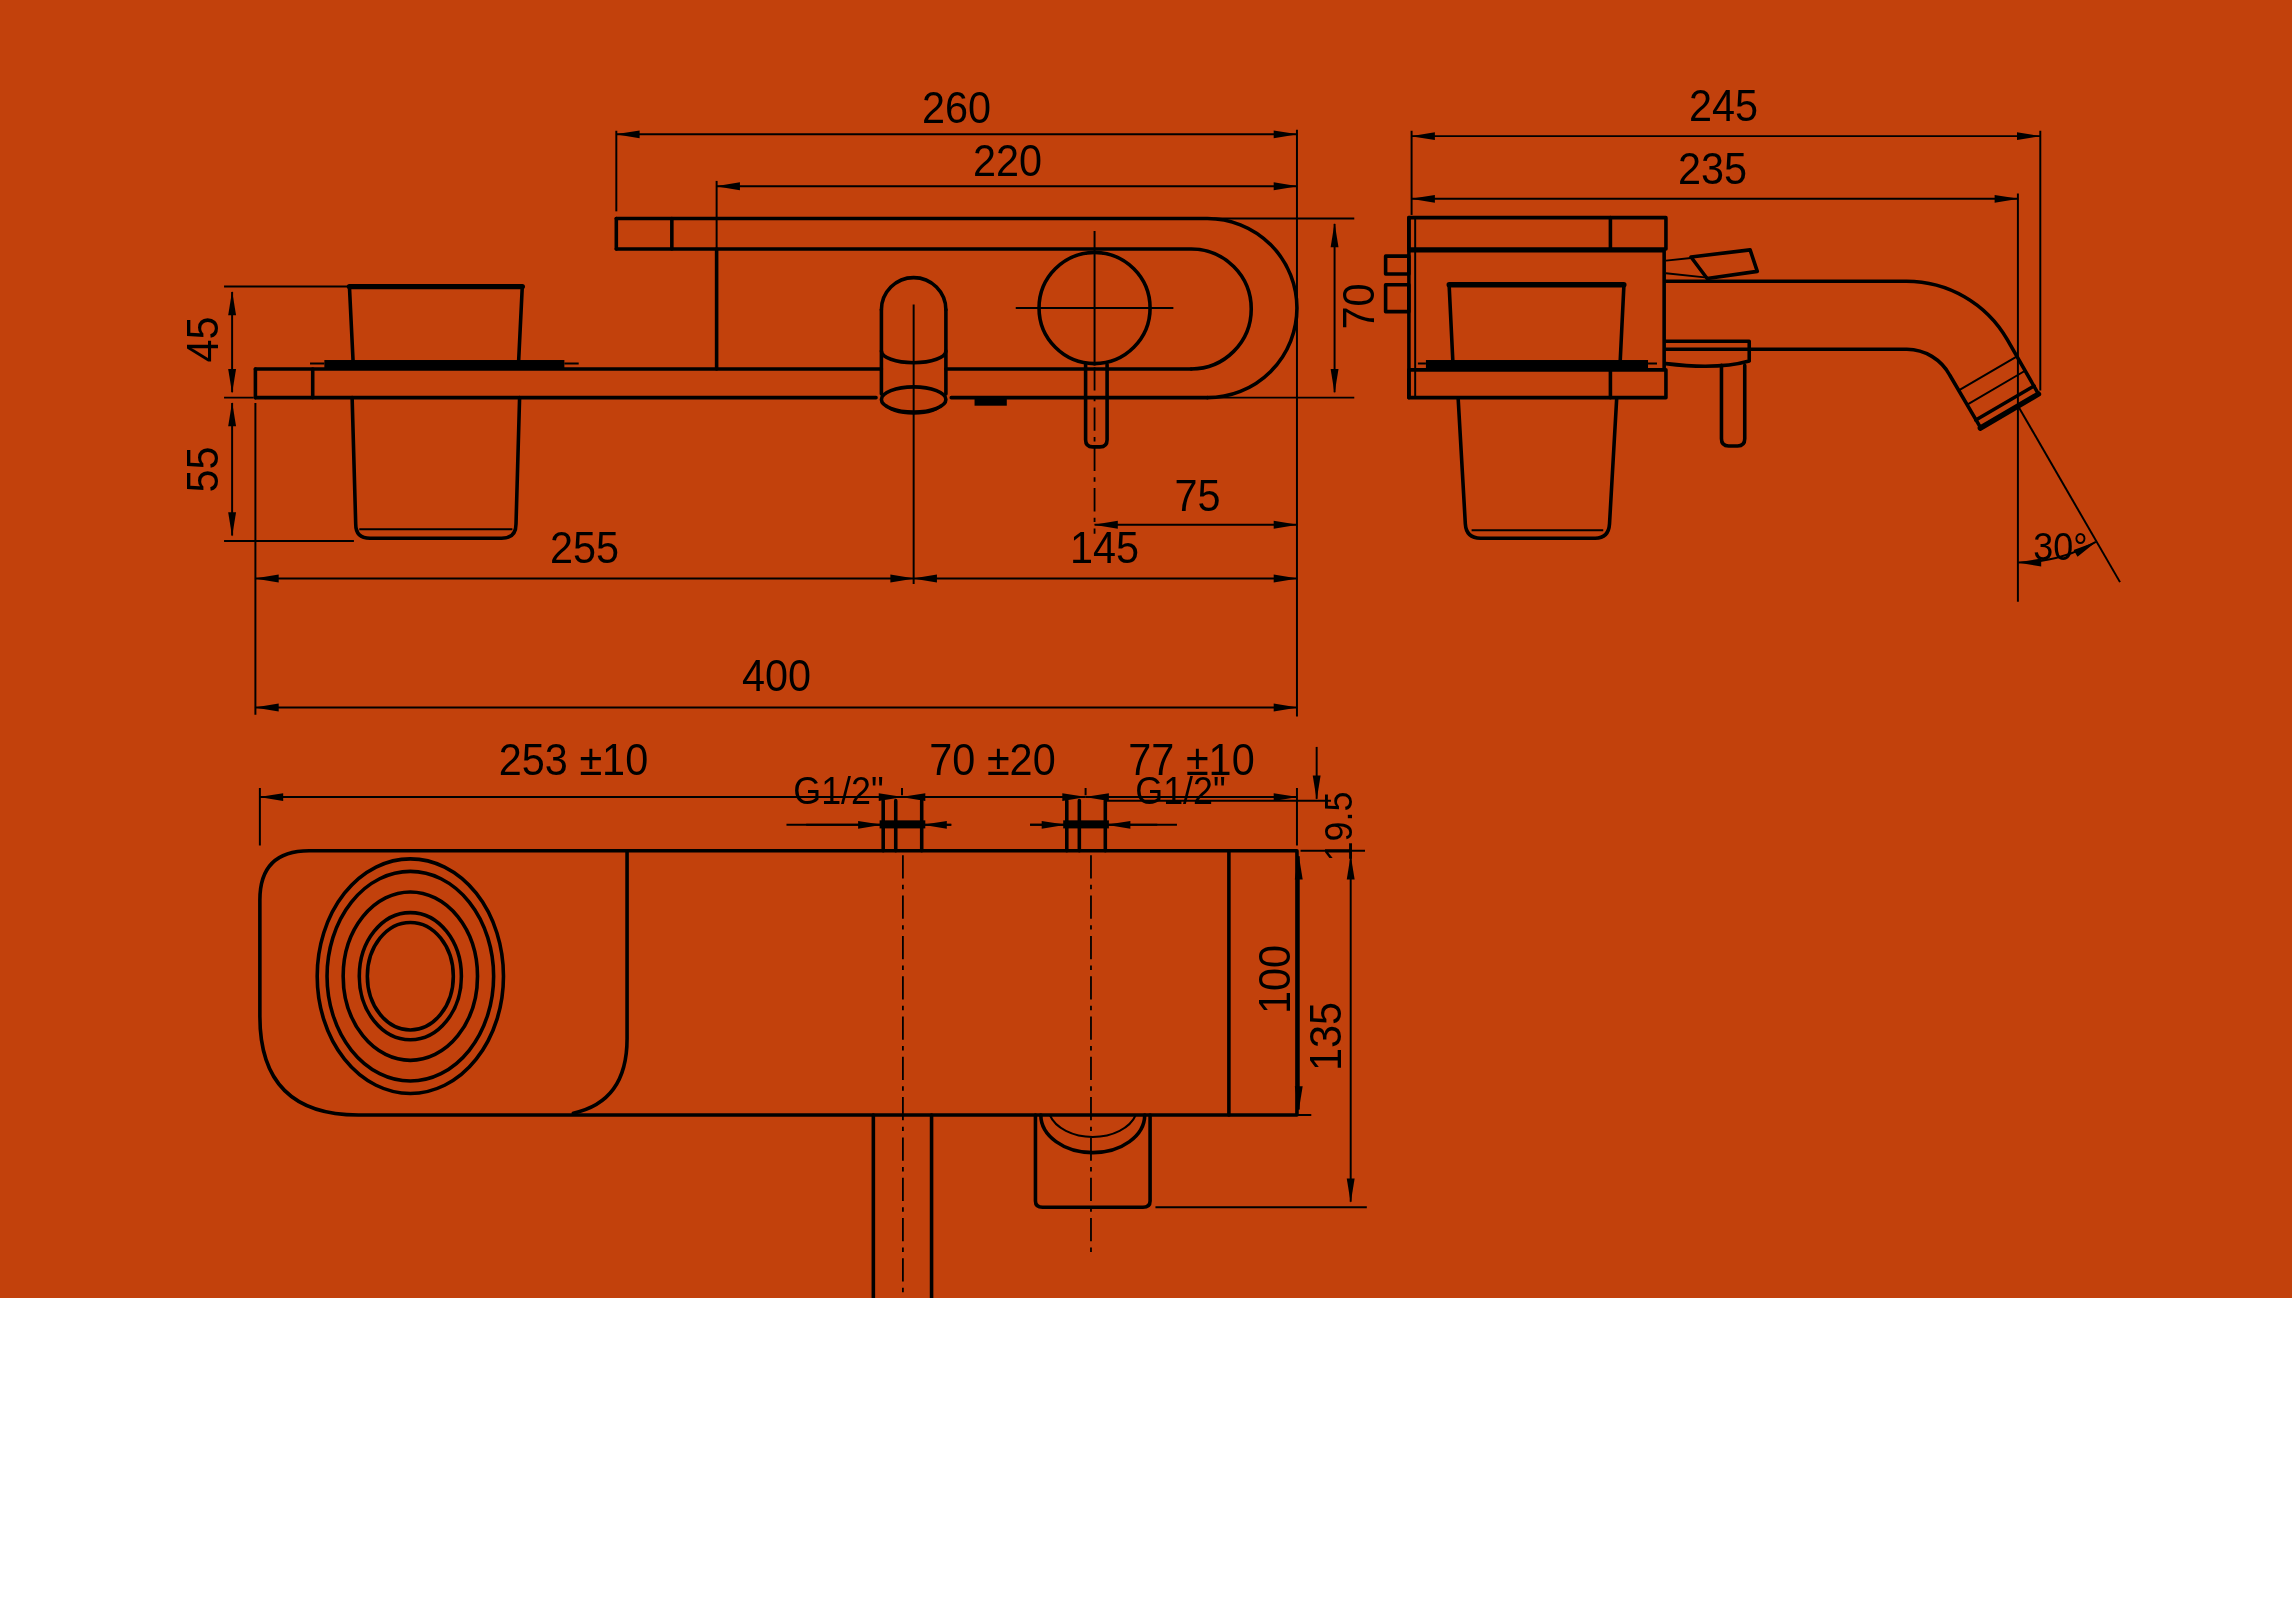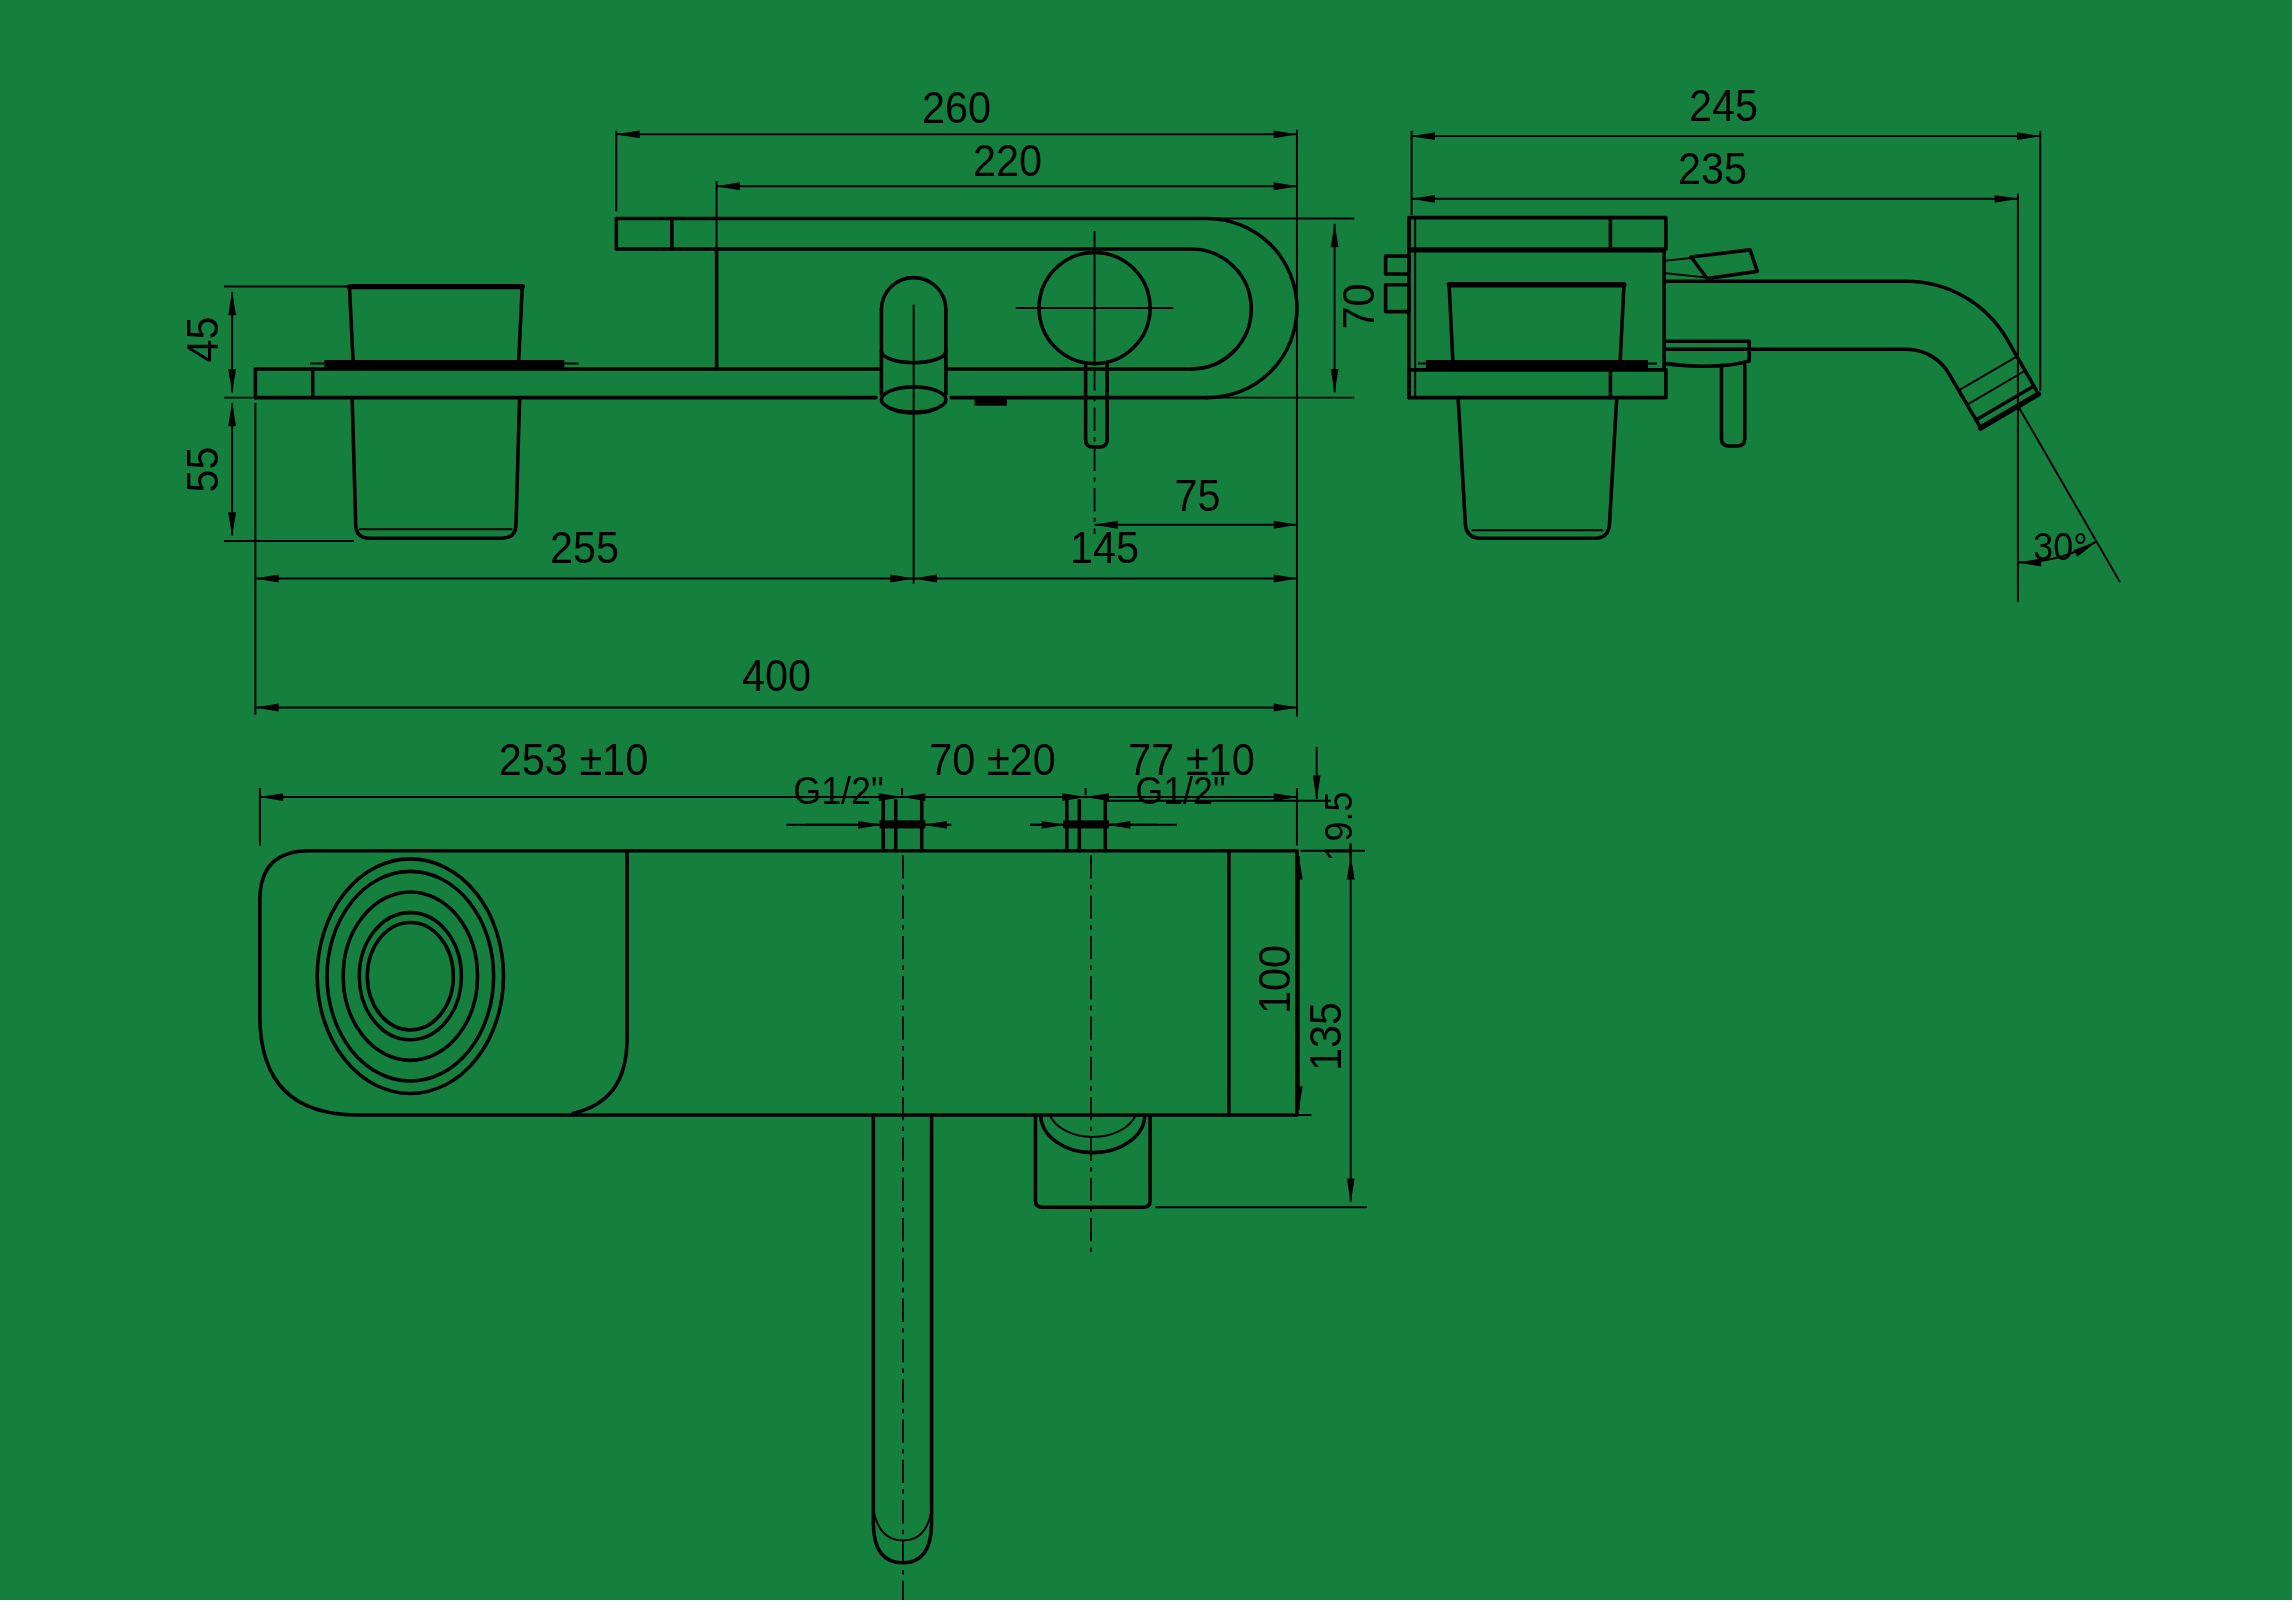--- a/index.html
+++ b/index.html
@@ -1,16 +1,16 @@
 <!DOCTYPE html>
 <html style="font-size:14.3px"><head>
 <meta charset="utf-8">
 <style>
   html,body{margin:0;padding:0;background:#fff;}
-  #stage{position:relative;width:2293px;height:1600px;background:#15803d;overflow:hidden;
+  #stage{position:relative;width:2293px;height:1298px;background:#c2410c;overflow:hidden;
          font-family:"Liberation Sans", sans-serif;}
   #stage svg{position:absolute;left:0;top:0;}
   .geo{stroke:#000;stroke-width:4;fill:none;stroke-linecap:round;stroke-linejoin:round;}
   .fillb{fill:#000;stroke:none;}
   .dim{stroke:#000;stroke-width:2.2;fill:none;}
   .thin{stroke:#000;stroke-width:2.2;fill:none;}
   .cl{stroke:#000;stroke-width:2;fill:none;stroke-dasharray:26 7 5 7;}
   .lbl{position:absolute;width:215px;height:57px;margin-left:-107px;margin-top:-29.6px;
        text-align:center;line-height:57px;font-size:45px;color:#000;
        white-space:nowrap;transform:scaleX(0.92);}

